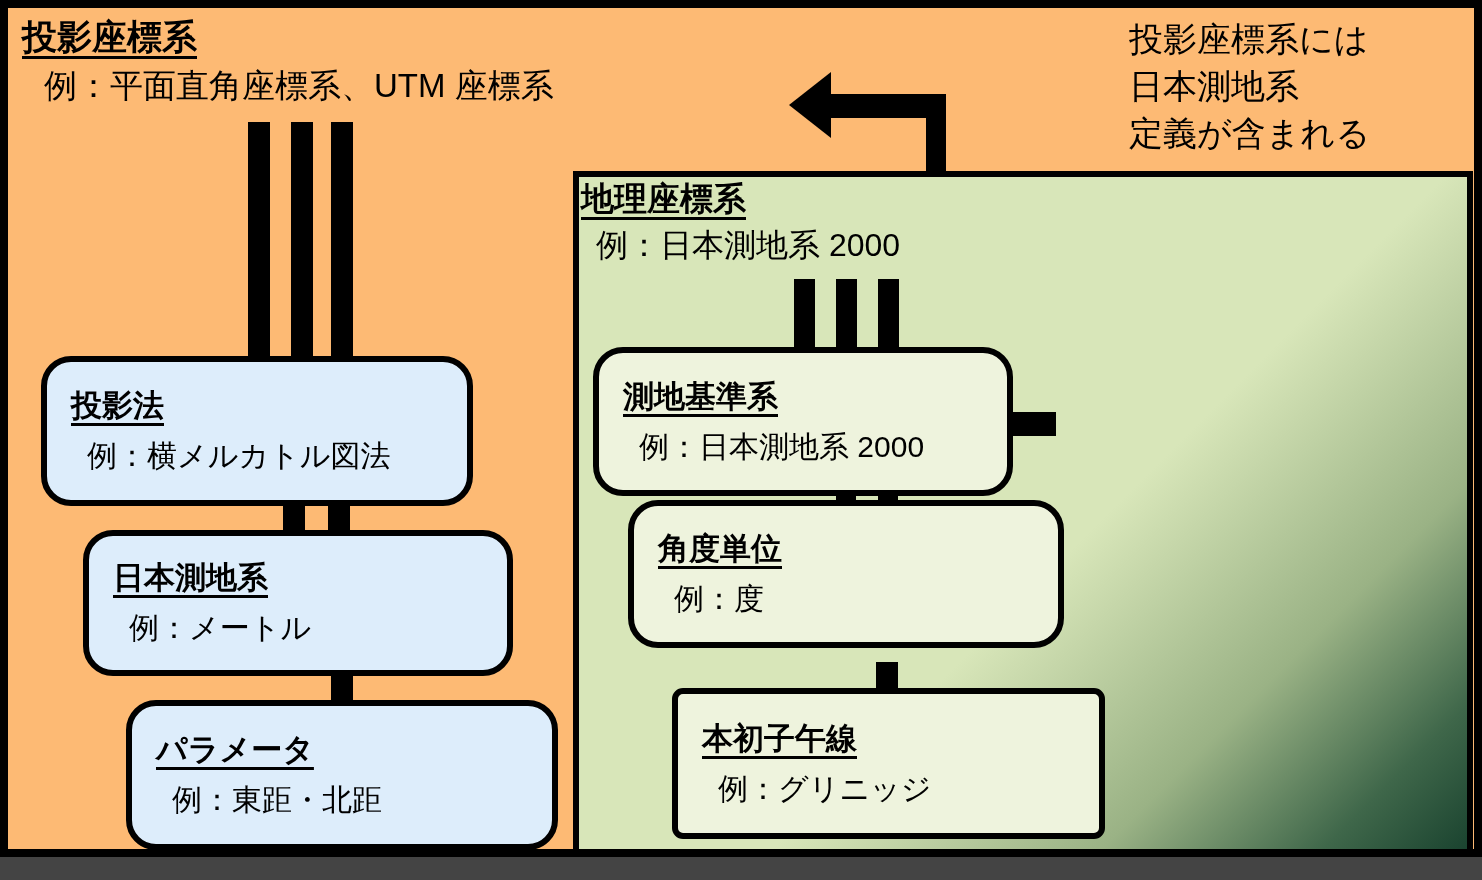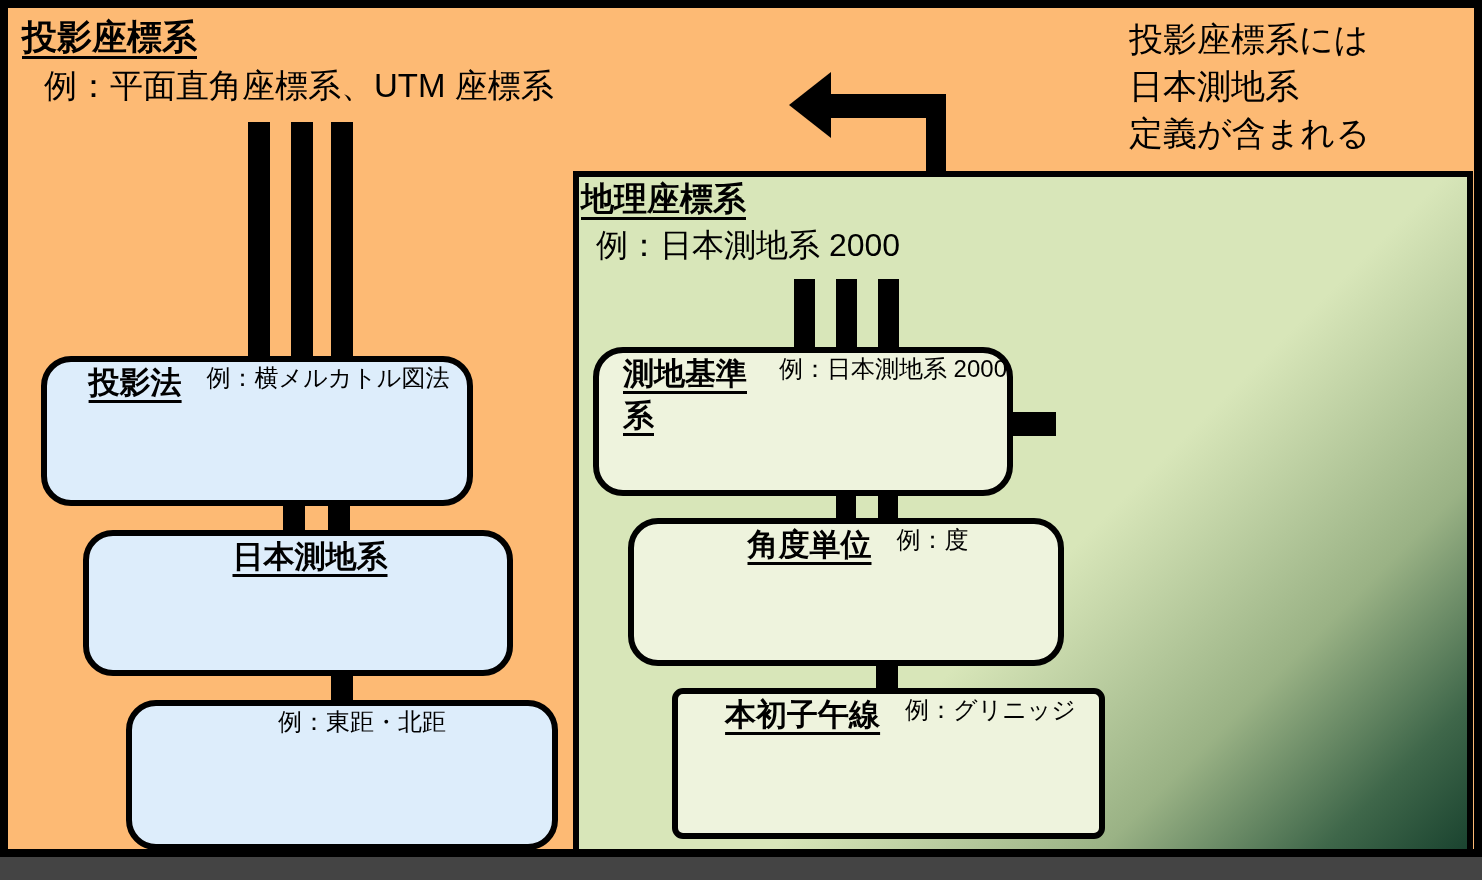--- a/index.html
+++ b/index.html
@@ -48,42 +48,42 @@
     text-underline-offset:7px;
   }
   .geo-example{
     left:588px;top:216px;
     font-size:32px;
   }
   .node{
     box-sizing:border-box;
     border:6px solid #000;
     border-radius:30px;
-    display:flex;flex-direction:row;justify-content:center;
+    display:flex;flex-direction:column;justify-content:center;
     padding-left:24px;gap:9px;
   }
   .node.blue{background:#ddedfb;}
   .node.green{background:#eef3dd;}
   .node .t{
     font-size:31px;font-weight:bold;
     text-decoration:underline;
     text-decoration-thickness:3px;
     text-underline-offset:7px;
     align-self:flex-start;
   }
-  .node .e{font-size:24px;padding-left:16px;white-space:nowrap;text-align:center;}
+  .node .e{font-size:30px;padding-left:16px;white-space:nowrap;}
   .bar{background:#000;}
   
   .box-projmethod{left:33px;top:348px;width:432px;height:150px;}
   .box-distunit{left:75px;top:522px;width:430px;height:146px;}
   .box-param{left:118px;top:692px;width:432px;height:150px;}
   
   .box-datum{left:585px;top:339px;width:420px;height:149px;}
   .box-ellipsoid{left:1043px;top:339px;width:394px;height:148px;}
-  .box-angleunit{left:620px;top:510px;width:436px;height:148px;}
+  .box-angleunit{left:620px;top:492px;width:436px;height:148px;}
   .box-meridian{left:664px;top:680px;width:433px;height:151px;border-radius:11px;}
   
   .c1a{left:240px;top:114px;width:22px;height:240px;}
   .c1b{left:283px;top:114px;width:22px;height:240px;}
   .c1c{left:323px;top:114px;width:22px;height:240px;}
   
   .c2a{left:275px;top:494px;width:22px;height:32px;}
   .c2b{left:320px;top:494px;width:22px;height:32px;}
   
   .c3{left:323px;top:664px;width:22px;height:32px;}
@@ -151,22 +151,24 @@
   <div class="abs bar g3"></div>
 
   <div class="abs bar gh"></div>
 
   <div class="abs node blue box-projmethod">
     <span class="t">投影法</span>
     <span class="e">例：横メルカトル図法</span>
   </div>
   <div class="abs node blue box-distunit">
     <span class="t">日本測地系</span>
+    <span class="e">例：メートル</span>
   </div>
   <div class="abs node blue box-param">
+    <span class="t">パラメータ</span>
     <span class="e">例：東距・北距</span>
   </div>
 
   <div class="abs node green box-datum">
     <span class="t">測地基準系</span>
     <span class="e">例：日本測地系 2000</span>
   </div>
   <div class="abs node green box-angleunit">
     <span class="t">角度単位</span>
     <span class="e">例：度</span>

